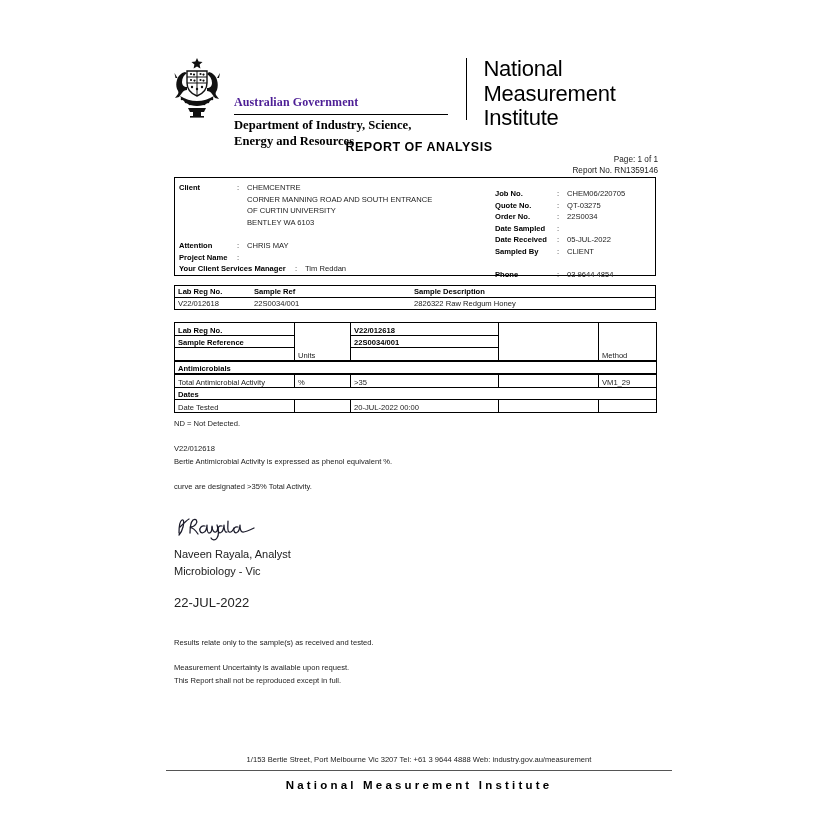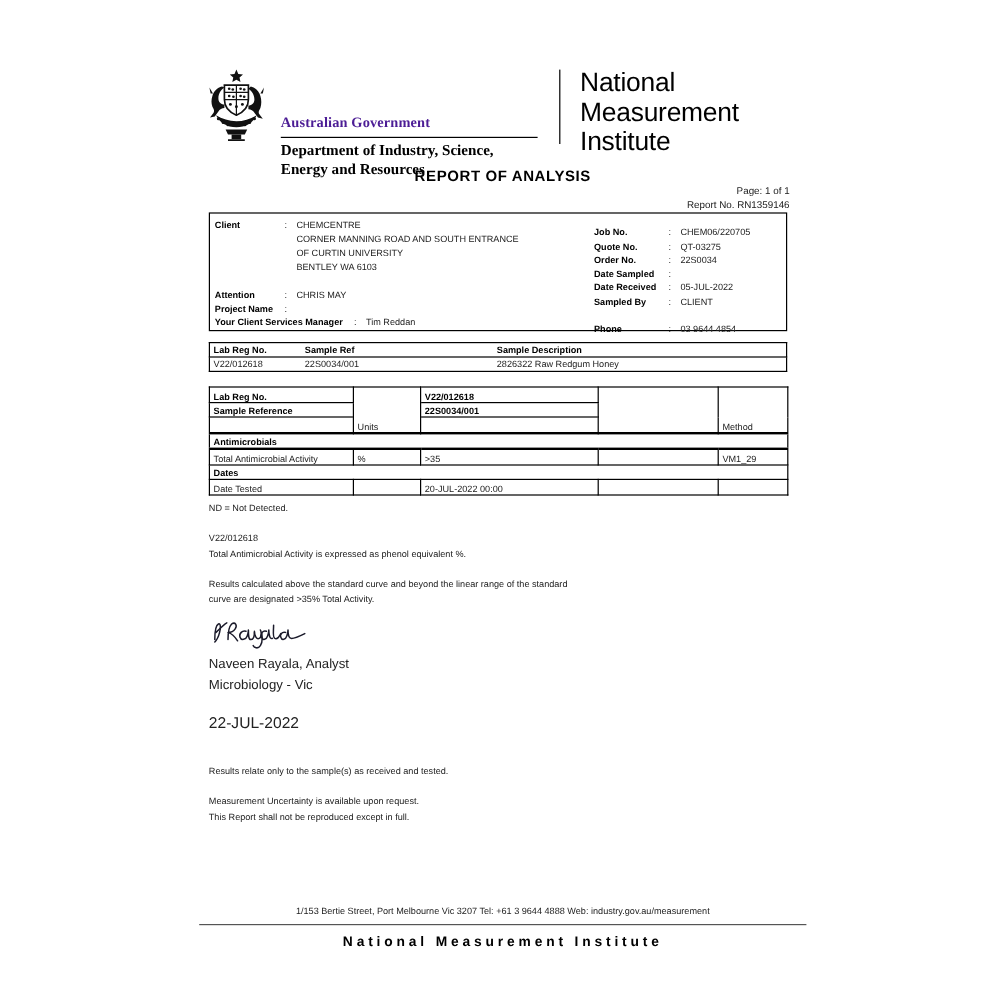--- a/index.html
+++ b/index.html
@@ -490,23 +490,22 @@
       <td></td>
       <td></td>
     </tr>
   </tbody>
     </table>
 
   <div class="notes">
     <p>ND  =  Not Detected.</p>
     <div class="gap-md"></div>
     <p>V22/012618</p>
-    <p>Total Antimicrobial Activity is expressed as phenol equivalent %.</p>
+    <p>Bertie Antimicrobial Activity is expressed as phenol equivalent %.</p>
     <div class="gap-md"></div>
-    <p>Results calculated above the standard curve and beyond the linear range of the standard</p>
     <p>curve are designated &gt;35% Total Activity.</p>
   </div>
 
   <div class="signature-block">
     <div class="sig-img">
       <svg viewBox="0 0 92 28" width="92" height="28" aria-hidden="true">
         <g fill="none" stroke="#1b1b2b" stroke-width="1.25" stroke-linecap="round" stroke-linejoin="round">
           <path d="M5 18 C5 10, 6 6, 8 5 C10 4, 10 8, 9 12 C8 16, 6 19, 5 20"></path>
           <path d="M6 12 C10 8, 13 5, 15 4"></path>
           <path d="M16 18 C16 12, 17 7, 19 5 C22 3, 24 6, 22 9 C20 12, 17 12, 16 12 C19 13, 22 16, 24 19"></path>

